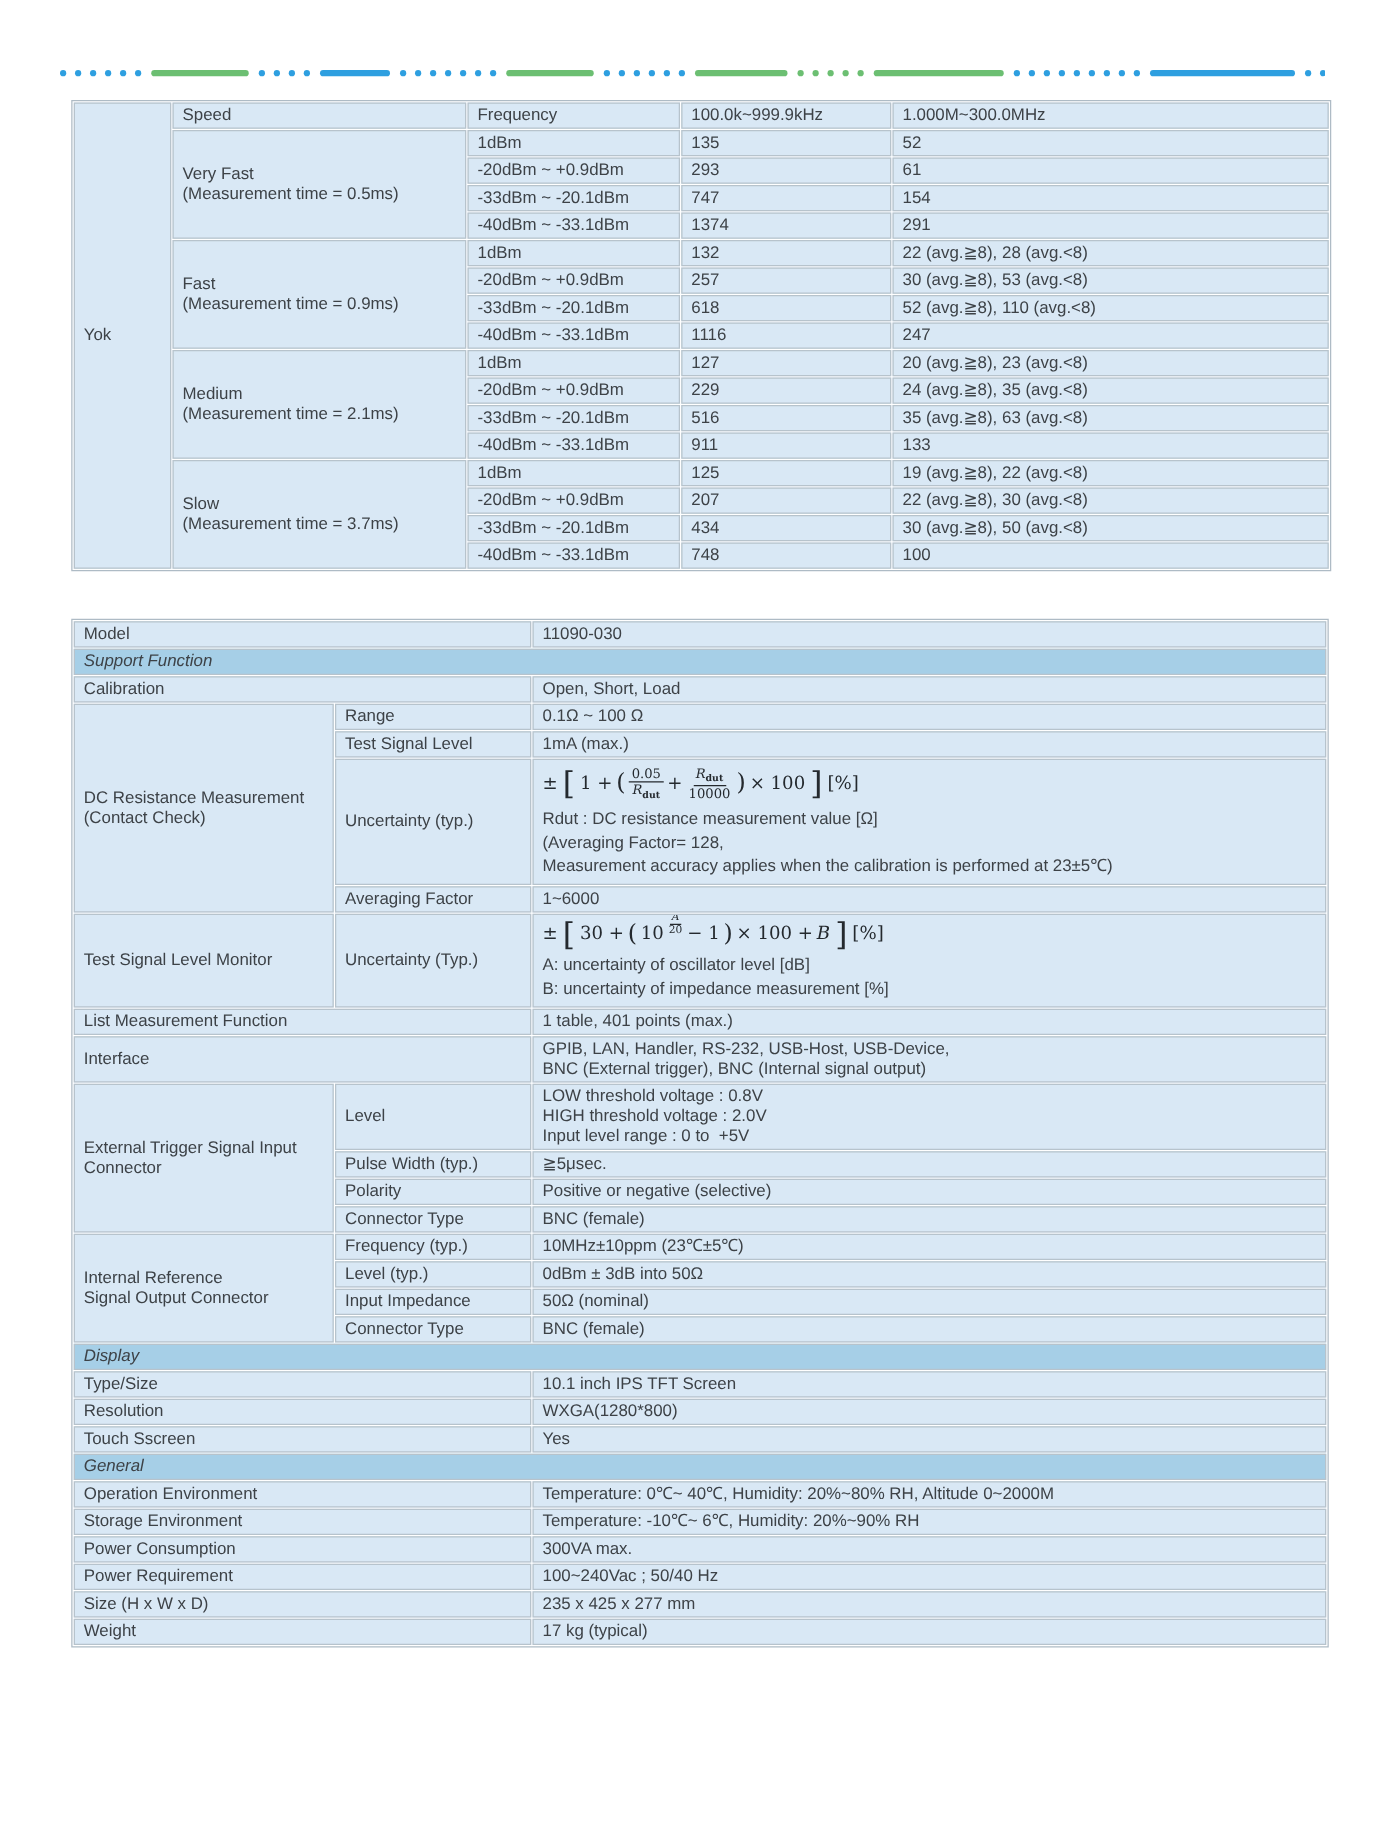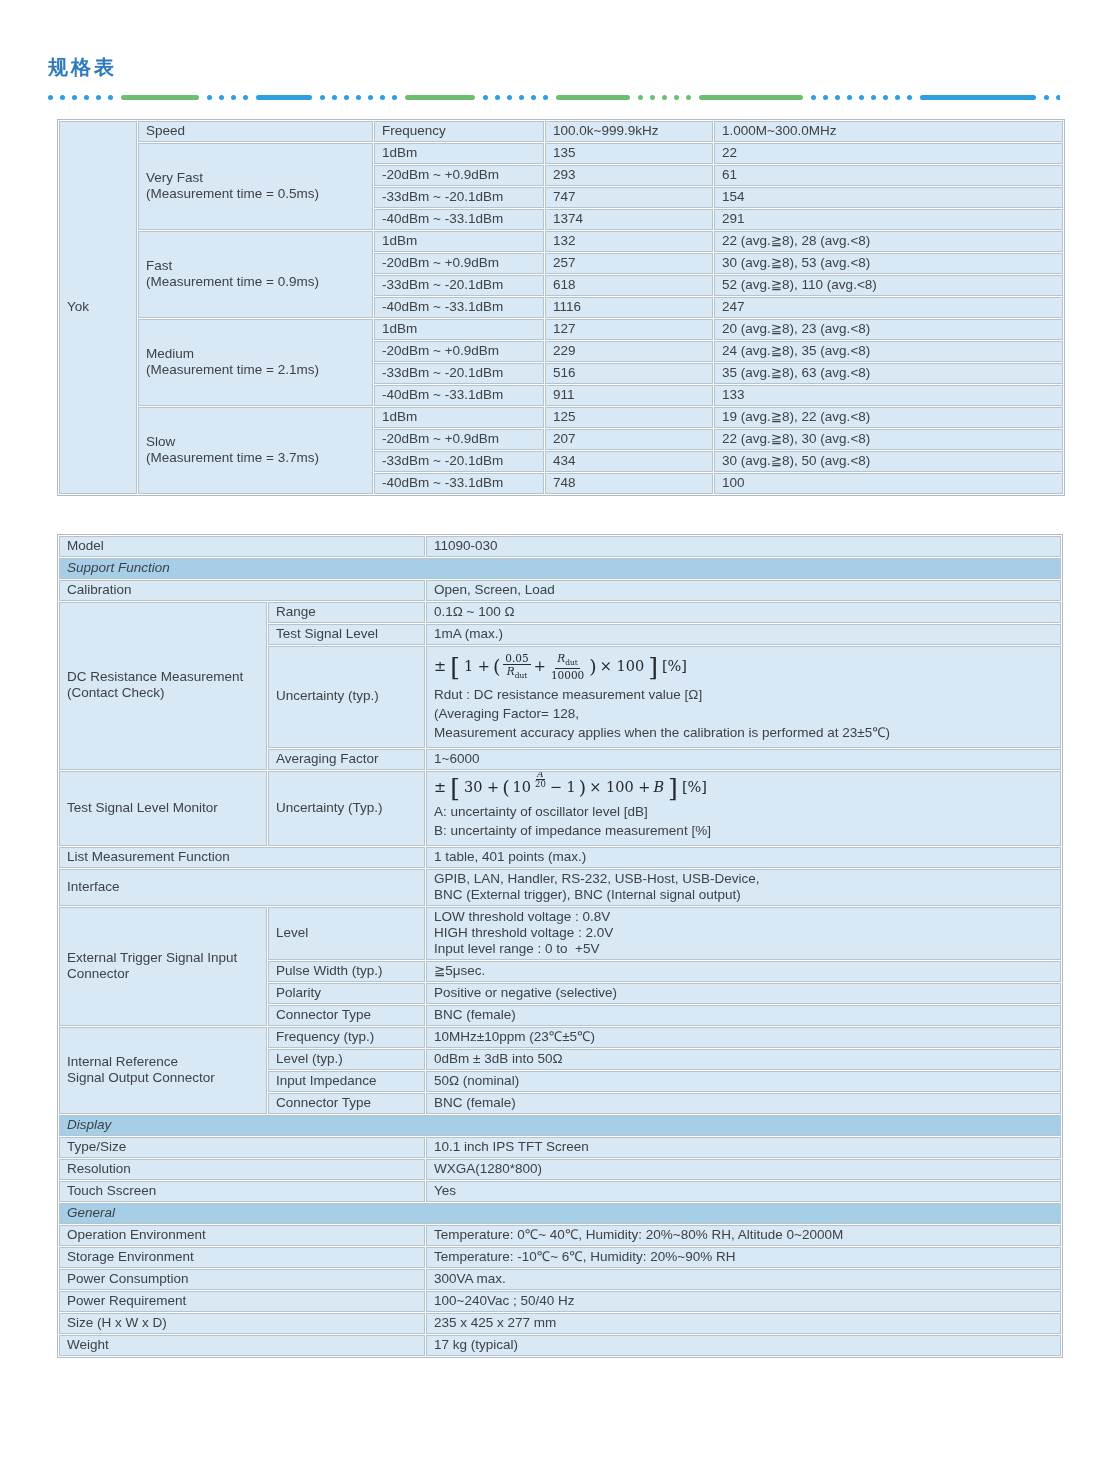--- a/index.html
+++ b/index.html
@@ -49,36 +49,35 @@
     font-family:"DejaVu Serif",serif;font-size:14.5px;color:#24292e;
     display:flex;align-items:center;gap:3px;
     margin:1px 0 4px 0;
   }
   .math .br{font-size:25px;font-weight:400;line-height:0.85;margin:0 1px;}
   .math .pr{font-size:19px;font-weight:400;line-height:0.9;}
   .frac{display:inline-flex;flex-direction:column;align-items:center;font-size:10.5px;line-height:1.15;}
   .frac .num{border-bottom:1px solid #24292e;padding:0 2px 0 2px;}
   .frac .den{padding:0 2px;}
   .frac i,.vs i{font-family:"DejaVu Serif",serif;}
-  .vs sub{font-size:7.5px;}
+  .vs sub{font-size:7.5px;font-weight:bold;}
   .supfrac{display:inline-flex;flex-direction:column;align-items:center;font-size:8.5px;line-height:1.1;transform:translateY(-8px);margin:0 1px;}
   .supfrac .num{border-bottom:1px solid #24292e;padding:0 1px;font-style:italic;}
   .math .var{font-style:italic;}
   .note{font-size:13.5px;line-height:19px;}
 
   .footnote{
     margin:16px 0 0 0;
     font-size:14px;color:#3d4247;
   }
 </style>
 </head>
 <body>
 
 <div class="page">
-  <h1 class="title">规格表</h1>
   <div class="divider" id="divider">
       <span class="seg-dots">
         <span class="dot" style="background: rgb(46, 159, 224);"></span>
         <span class="dot" style="background: rgb(46, 159, 224);"></span>
         <span class="dot" style="background: rgb(46, 159, 224);"></span>
         <span class="dot" style="background: rgb(46, 159, 224);"></span>
         <span class="dot" style="background: rgb(46, 159, 224);"></span>
         <span class="dot" style="background: rgb(46, 159, 224);"></span>
       </span>
       <span class="bar" style="width: 78px; background: rgb(108, 191, 114);"></span>
@@ -148,21 +147,21 @@
           <td>Speed</td>
           <td>Frequency</td>
           <td>100.0k~999.9kHz</td>
           <td>1.000M~300.0MHz</td>
         </tr>
         <tr>
           <td class="pre" rowspan="4">Very Fast
 (Measurement time = 0.5ms)</td>
           <td>1dBm</td>
           <td>135</td>
-          <td>22</td>
+          <td>52</td>
         </tr>
         <tr>
           <td>-20dBm ~ +0.9dBm</td>
           <td>293</td>
           <td>61</td>
         </tr>
         <tr>
           <td>-33dBm ~ -20.1dBm</td>
           <td>747</td>
           <td>154</td>
@@ -250,21 +249,21 @@
     <tbody>
         <tr>
           <td class="pre" colspan="2">Model</td>
           <td>11090-030</td>
         </tr>
         <tr>
           <td class="section" colspan="3">Support Function</td>
         </tr>
         <tr>
           <td class="pre" colspan="2">Calibration</td>
-          <td>Open, Screen, Load</td>
+          <td>Open, Short, Load</td>
         </tr>
         <tr>
           <td class="pre" rowspan="4">DC Resistance Measurement
 (Contact Check)</td>
           <td>Range</td>
           <td>0.1Ω ~ 100 Ω</td>
         </tr>
         <tr>
           <td>Test Signal Level</td>
           <td>1mA (max.)</td>

